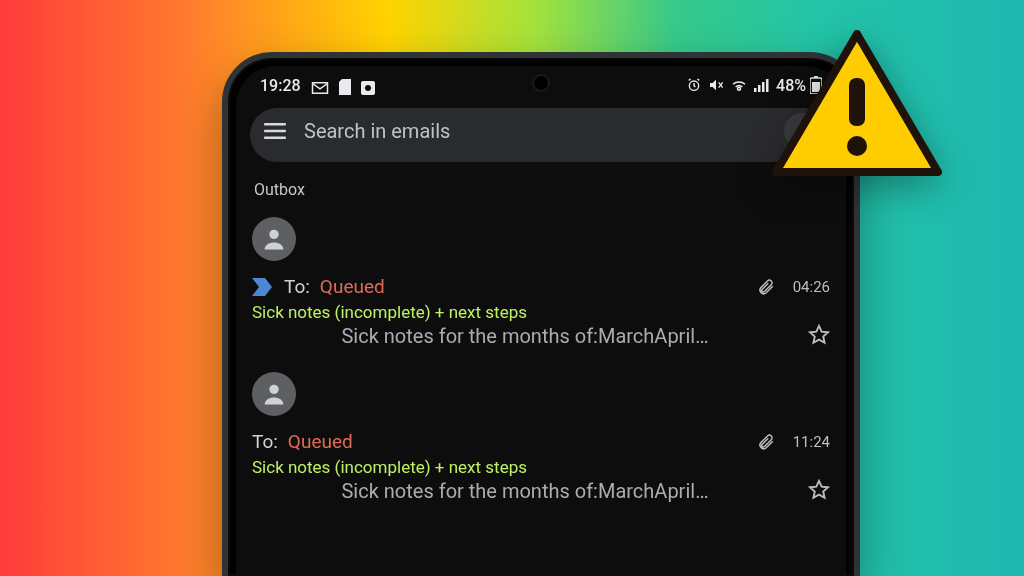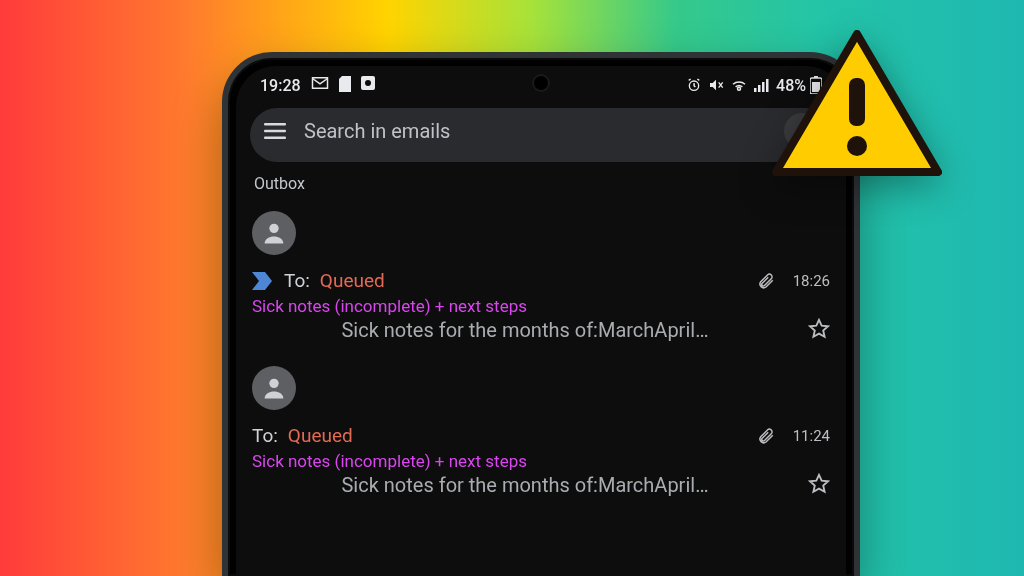--- a/index.html
+++ b/index.html
@@ -22,49 +22,49 @@
     overflow: hidden;
   }
   .side-btn {
     position: absolute; right: -6px; width: 6px; background:#3a3f42;
     border-radius: 0 3px 3px 0;
   }
   .screen { position:absolute; inset: 8px 8px 0 8px; background:#0d0d0d; border-radius: 40px 40px 0 0; overflow:hidden; }
   .notch { position:absolute; top:10px; left:50%; transform:translateX(-50%); width:14px; height:14px; background:#000; border-radius:50%; box-shadow:0 0 0 2px #1a1a1a; }
 
   .statusbar { height:38px; display:flex; align-items:center; justify-content:space-between; padding:0 24px; color:#e9eaed; font-size:16px; font-weight:500; }
-  .status-left { display:flex; align-items:flex-start; gap:10px;}
+  .status-left { display:flex; align-items:flex-end; gap:10px;}
   .status-right { display:flex; align-items:center; gap:6px;}
   .status-ico { display:inline-flex; }
   .batt { display:flex; align-items:center; gap:4px; }
 
   .searchbar {
     margin: 4px 14px 0 14px; height:54px; background:#2a2b2e;
     border-radius: 28px; display:flex; align-items:center; padding:0 12px 8px 14px;
     gap:16px;
   }
   .menu-btn { color:#d8dadd; display:flex; }
   .search-text { flex:1; color:#bfc2c6; font-size:20px; }
   .avatar-btn { width:36px; height:36px; border-radius:50%; background:#3a3b3e; }
 
-  .section-label { margin:12px 0 4px 18px; color:#c5c7ca; font-size:16px; }
+  .section-label { margin:18px 0 4px 18px; color:#c5c7ca; font-size:16px; }
 
   .email { display:flex; gap:14px; padding:14px 16px 10px 16px;flex-direction:column; }
   .av { width:44px; height:44px; border-radius:50%; background:#5e5f62; display:flex; align-items:center; justify-content:center; flex-shrink:0; }
   .av svg { width:28px; height:28px; }
   .body { flex:1; min-width:0; }
   .row1 { display:flex; align-items:center; gap:10px; }
   .chev { color:#4d86d4; display:flex; }
   .to { color:#cfd1d4; font-size:19px; }
   .status { color:#e26a55; font-size:19px; }
   .spacer { flex:1; }
   .clip { color:#bcbec1; display:flex; }
   .time { color:#bcbec1; font-size:15px; margin-left:8px; }
   .row2, .row3 { display:flex; align-items:center; }
-  .subj { color:#d946ef; font-size:17px; margin-top:4px; white-space:nowrap; overflow:hidden; text-overflow:ellipsis; flex:1; }
+  .subj { color:#bef264; font-size:17px; margin-top:4px; white-space:nowrap; overflow:hidden; text-overflow:ellipsis; flex:1; }
   .prev { color:#a9acb0; font-size:20px; margin-top:2px; white-space:nowrap; overflow:hidden; text-overflow:ellipsis; flex:1;text-align:center; }
   .star { color:#a9acb0; margin-left:10px; display:flex; }
 
   .warn {
     position:absolute; top:28px; left:770px; width:174px; height:152px;
     filter: drop-shadow(0 10px 18px rgba(0,0,0,.35));
   }
   .logo { position:absolute; right:12px; bottom:8px; opacity:.32; }
 </style>
 </head>
@@ -169,21 +169,21 @@
                 </svg>
             </span>
             <span class="to">To:</span>
             <span class="status">Queued</span>
             <span class="spacer"></span>
             <span class="clip">
               <svg width="18" height="18" viewBox="0 0 24 24" fill="none" stroke="#bcbec1" stroke-width="2">
                   <path d="M21 11l-9 9a5 5 0 01-7-7l9-9a3.5 3.5 0 015 5l-9 9a2 2 0 01-3-3l8-8"></path>
                 </svg>
             </span>
-            <span class="time">18:26</span>
+            <span class="time">04:26</span>
           </div>
           <div class="row2">
               <div class="subj">Sick notes (incomplete) + next steps</div>
             </div>
           <div class="row3">
             <div class="prev">Sick notes for the months of:MarchApril…</div>
             <span class="star">
               <svg width="22" height="22" viewBox="0 0 24 24" fill="none" stroke="#bcbec1" stroke-width="2">
                   <path d="M12 2l2.9 6.3 6.9.7-5.2 4.7 1.5 6.8L12 17l-6.1 3.5 1.5-6.8L2.2 9l6.9-.7z"></path>
                 </svg>

